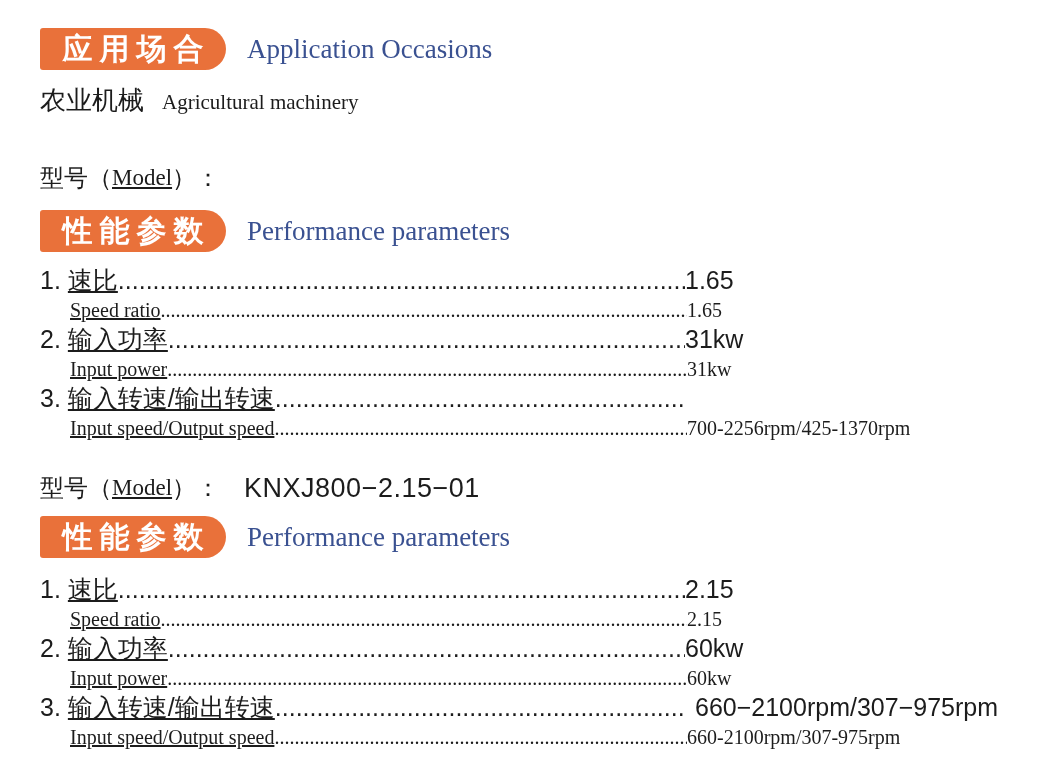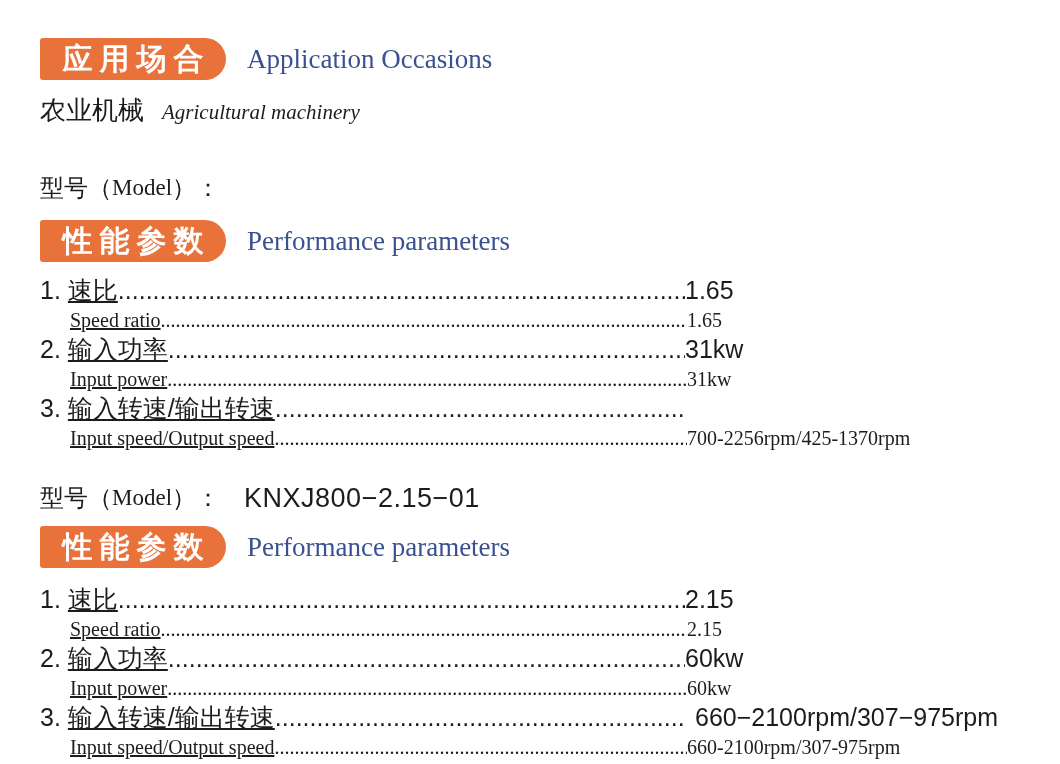--- a/index.html
+++ b/index.html
@@ -7,21 +7,21 @@
     --heading-blue: #3A5191;
     --text: #1C1C1C;
   }
   * { margin: 0; padding: 0; box-sizing: border-box; }
   html, body { background: #ffffff; }
   body {
     width: 1060px; height: 764px; overflow: hidden;
     font-family: "Liberation Sans", "DejaVu Sans", sans-serif;
     color: var(--text);
   }
-  .page { width: 1060px; height: 764px; padding-top: 38px; position: relative; }
+  .page { width: 1060px; height: 764px; padding-top: 28px; position: relative; }
 
   
   .badge-row { display: flex; align-items: center; margin-left: 40px; height: 42px; }
   .badge {
     width: 186px; height: 42px;
     background: var(--accent);
     color: #ffffff;
     font-weight: bold;
     font-size: 30px;
     letter-spacing: 7px;
@@ -32,28 +32,28 @@
   .badge-en {
     margin-left: 21px;
     font-family: "Liberation Serif", "DejaVu Serif", serif;
     font-size: 27px;
     color: var(--heading-blue);
   }
 
   
   .app-line { display: flex; align-items: baseline; margin: 15px 0 0 40px; line-height: 30px; }
   .app-zh { font-size: 26px; }
-  .app-en { font-family: "Liberation Serif", "DejaVu Serif", serif; font-size: 21px; margin-left: 18px; font-style: italic; }
+  .app-en { font-family: "Liberation Serif", "DejaVu Serif", serif; font-size: 21px; margin-left: 18px; }
 
   
   .model-line { display: flex; align-items: center; margin-left: 40px; line-height: 34px; }
   .model-line.first { margin-top: 44px; }
   .model-line.second { margin-top: 28px; }
   .model-label-zh { font-size: 24px; }
-  .model-label-en { font-family: "Liberation Serif", "DejaVu Serif", serif; font-size: 23px; }
+  .model-label-en { font-family: "Liberation Serif", "DejaVu Serif", serif; font-size: 23px; text-decoration: underline; }
   .model-value { font-size: 27px; margin-left: 24px; letter-spacing: 0.5px; }
 
   .badge-row.perf1 { margin-top: 15px; }
   .badge-row.perf2 { margin-top: 11px; }
 
   
   .spec-list { margin-left: 40px; }
   .spec-list.one { margin-top: 14px; }
   .spec-list.two { margin-top: 17px; }
   .spec-row { display: flex; align-items: baseline; line-height: 29.5px; white-space: nowrap; }

